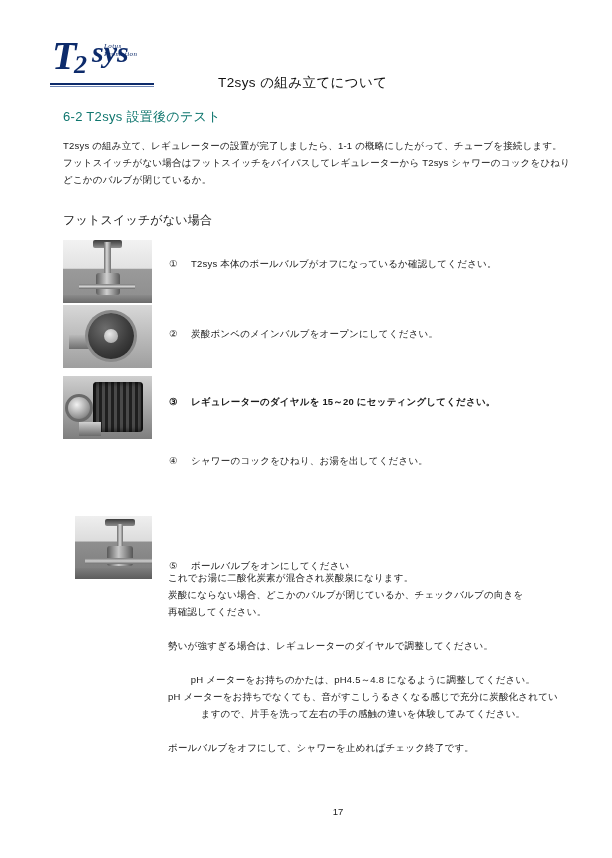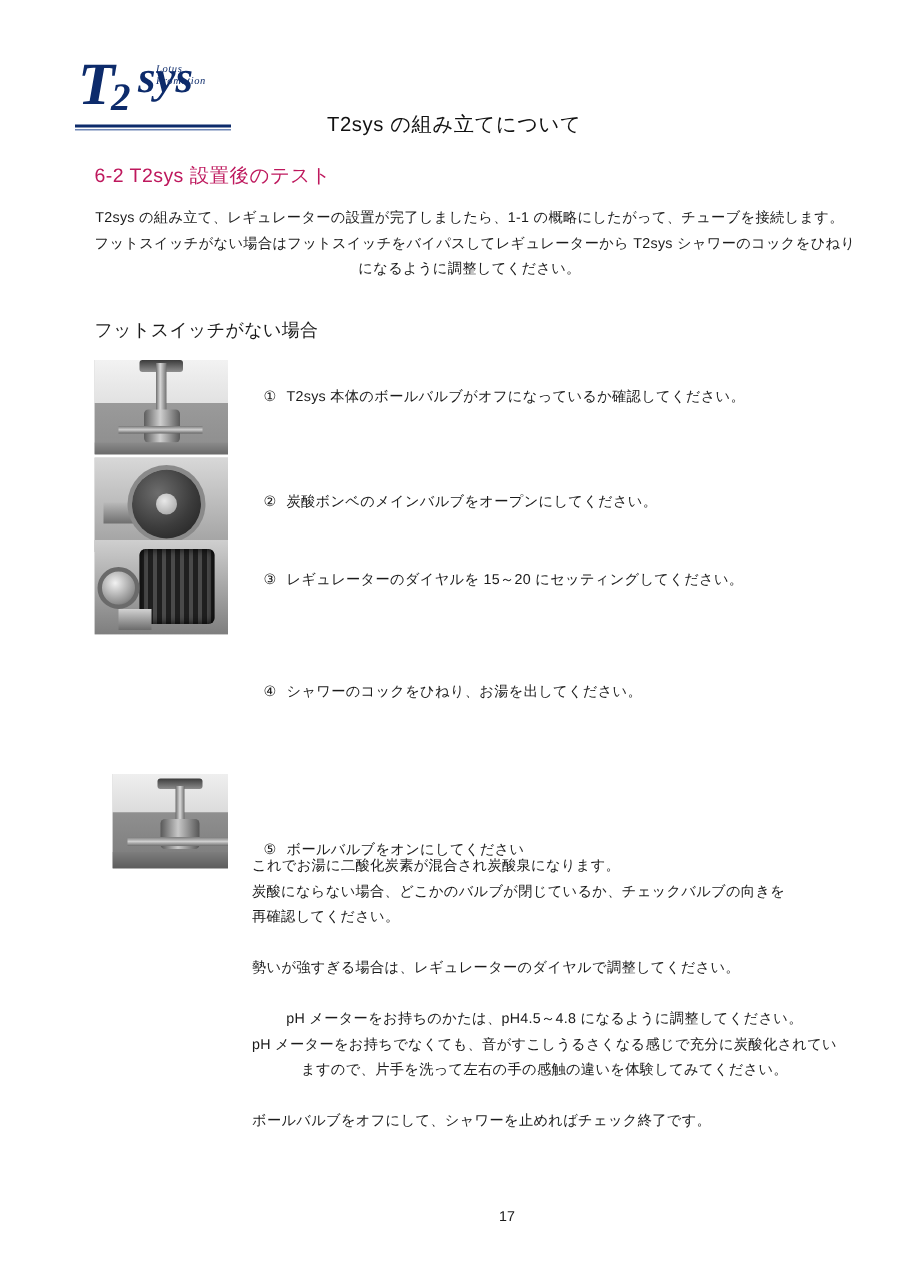--- a/index.html
+++ b/index.html
@@ -106,52 +106,51 @@
     letter-spacing: 0.4px;
     margin-top: 16px;
   }
 
   
   .section-title {
     position: absolute;
     left: 63px;
     top: 108px;
     font-size: 13px;
-    color: #be185d;
+    color: #0f766e;
     letter-spacing: 0.3px;
   }
 
   
   .intro {
     position: absolute;
     left: 63px;
     top: 137px;
     width: 500px;
     font-size: 9.5px;
     line-height: 17px;
     color: #1a1a1a;
     letter-spacing: 0.2px;
   }
-  .intro div { white-space: nowrap; text-align: center; }
+  .intro div { white-space: nowrap; }
 
   
   .sublabel {
     position: absolute;
     left: 63px;
     top: 212px;
     font-size: 12px;
     color: #1a1a1a;
     letter-spacing: 0.2px;
   }
 
   
   .step {
     position: absolute;
     left: 63px;
-    text-align: center;
   }
   .thumb {
     position: absolute;
     left: 0;
     width: 89px;
     height: 63px;
     overflow: hidden;
     background: #c9c9c9;
   }
   .step-text {
@@ -302,21 +301,21 @@
       <span class="logo-rule2"></span>
     </div>
     <div class="header-title">T2sys の組み立てについて</div>
   </div>
 
   <div class="section-title">6-2 T2sys 設置後のテスト</div>
 
   <div class="intro">
     <div>T2sys の組み立て、レギュレーターの設置が完了しましたら、1-1 の概略にしたがって、チューブを接続します。</div>
     <div>フットスイッチがない場合はフットスイッチをバイパスしてレギュレーターから T2sys シャワーのコックをひねり</div>
-    <div>になるように調整してください。</div>
+    <div>どこかのバルブが閉じているか。</div>
   </div>
 
   <div class="sublabel">フットスイッチがない場合</div>
 
   <div class="step" style="top:240px; height:63px; width:500px;">
     <div class="thumb" style="top:0;">
       <div class="ph ph1">
         <div class="knob"></div>
           <div class="rod"></div>
           <div class="body"></div>
@@ -335,21 +334,21 @@
         <div class="stem"></div>
           <div class="wheel"></div>
           <div class="hub"></div>
       </div>
     </div>
     <div class="step-text" style="top:23px;">
       <span class="step-num">②</span><span>炭酸ボンベのメインバルブをオープンにしてください。</span>
     </div>
   </div>
 
-  <div class="step" style="top:360px; height:63px; width:500px;">
+  <div class="step" style="top:376px; height:63px; width:500px;font-weight:bold;">
     <div class="thumb" style="top:0;">
       <div class="ph ph3">
         <div class="dial"></div>
           <div class="gauge"></div>
           <div class="nut"></div>
       </div>
     </div>
     <div class="step-text" style="top:20px;">
       <span class="step-num">③</span><span>レギュレーターのダイヤルを 15～20 にセッティングしてください。</span>
     </div>

